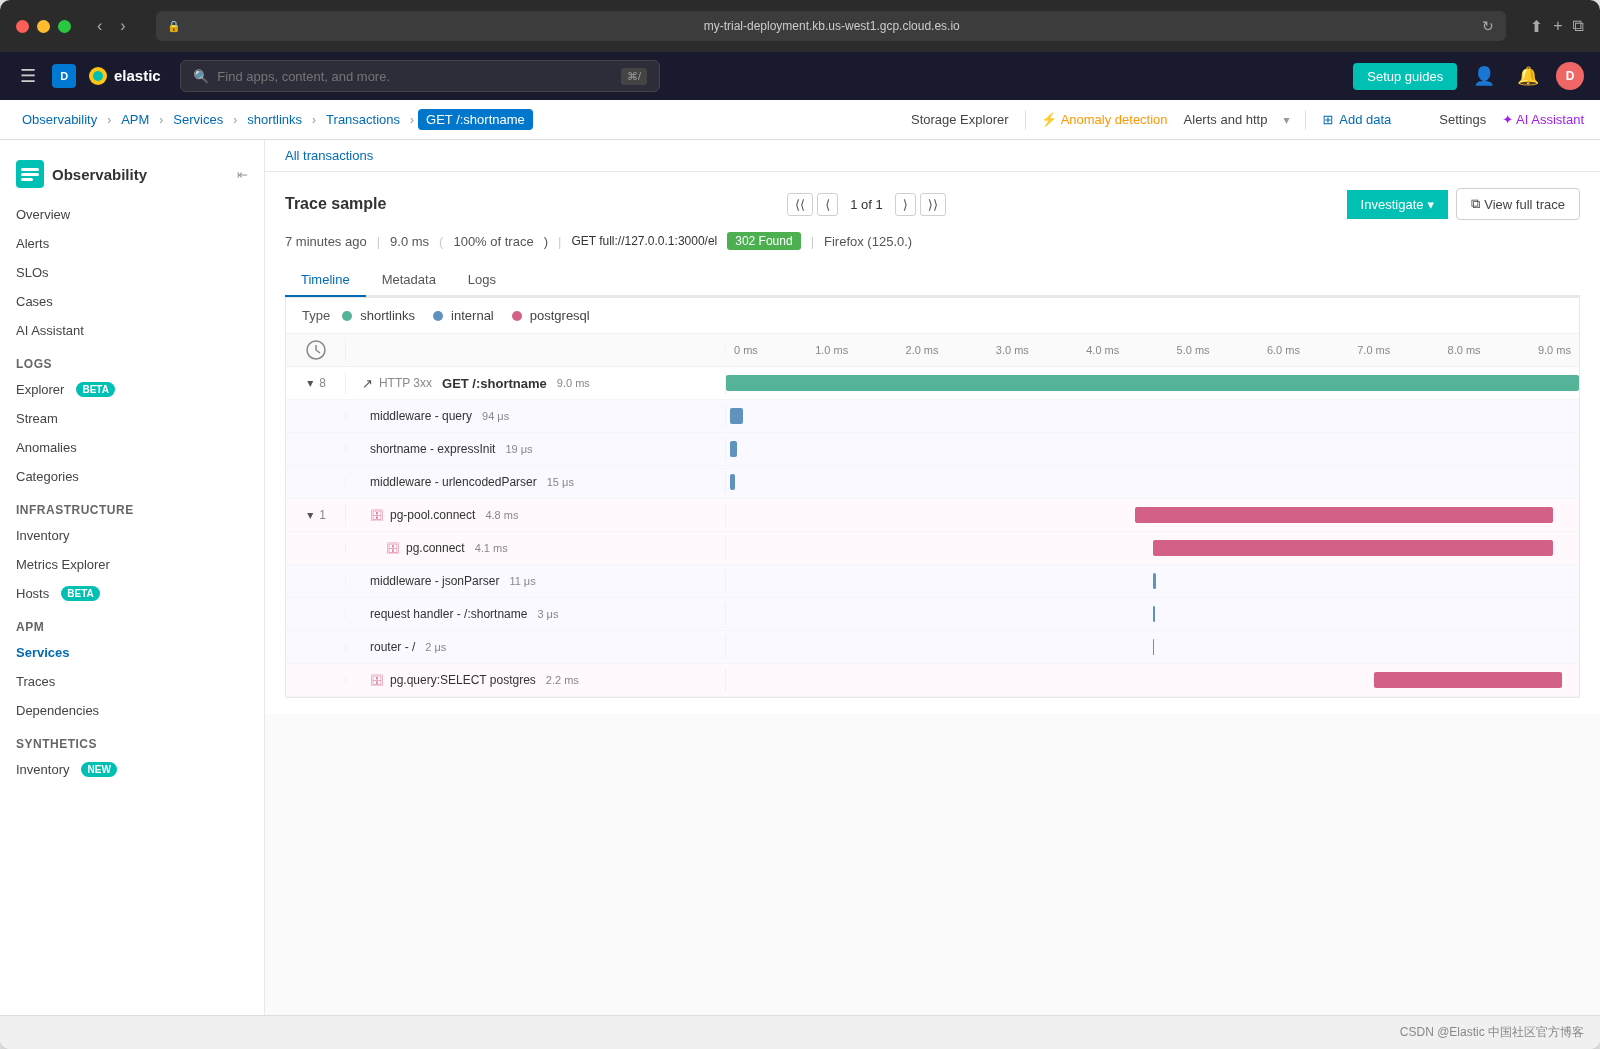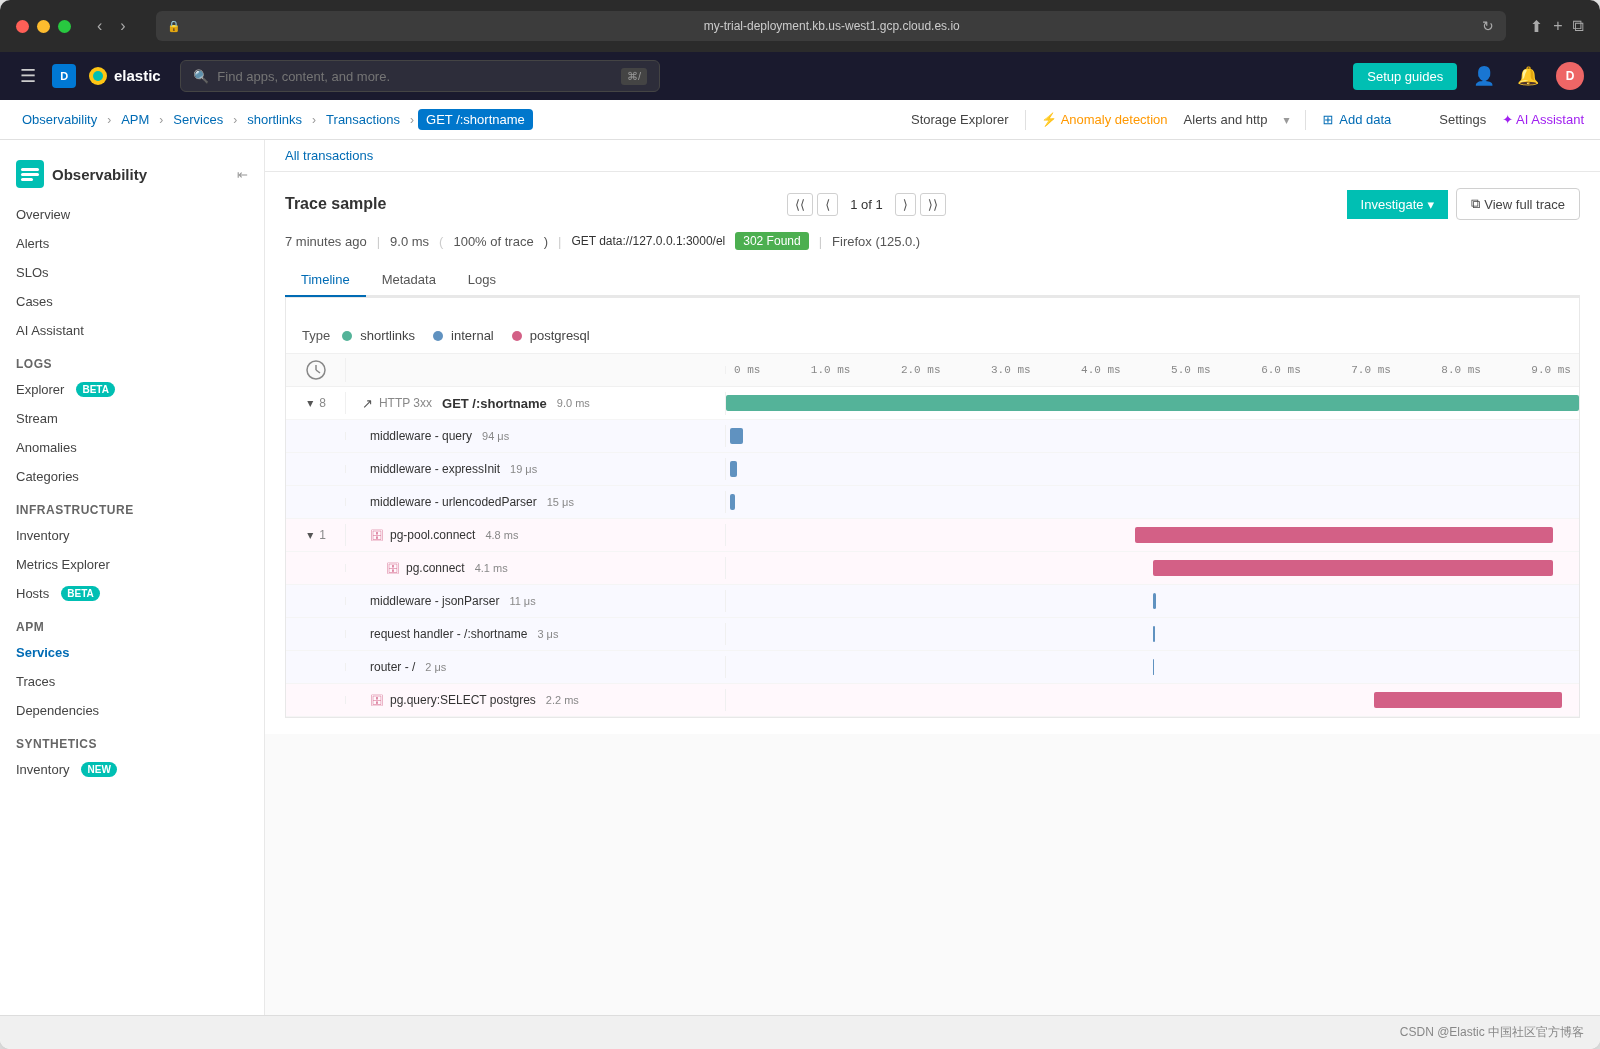--- a/index.html
+++ b/index.html
@@ -85,21 +85,21 @@
     .trace-meta .sep { color: #ccc; }
     .trace-url { color: #333; font-size: 12px; }
 
     
     .tabs { display: flex; border-bottom: 2px solid #e8e8e8; margin-bottom: 0; }
     .tab { padding: 8px 16px; cursor: pointer; font-size: 13px; color: #555; border-bottom: 2px solid transparent; margin-bottom: -2px; }
     .tab.active { color: #006bb4; border-bottom-color: #006bb4; font-weight: 500; }
 
     
     .timeline-area { background: #fff; border: 1px solid #e8e8e8; margin: 0; }
-    .timeline-type-row { padding: 10px 16px; display: flex; align-items: center; gap: 8px; font-size: 13px; border-bottom: 1px solid #f0f0f0; margin-top: 20px; }
+    .timeline-type-row { padding: 10px 16px; display: flex; align-items: center; gap: 8px; font-size: 13px; border-bottom: 1px solid #f0f0f0; }
     .type-label { color: #555; font-weight: 500; margin-right: 4px; }
     .type-dot { width: 10px; height: 10px; border-radius: 50%; display: inline-block; }
     .type-item { display: flex; align-items: center; gap: 4px; color: #444; font-size: 13px; }
 
     .timeline-row { display: flex; align-items: center; border-bottom: 1px solid #f5f5f5; min-height: 32px; background: #fff; }
     .row-num-col { width: 60px; flex-shrink: 0; text-align: center; color: #888; font-size: 12px; border-right: 1px solid #f0f0f0; padding: 4px; display: flex; align-items: center; justify-content: center; gap: 4px; }
     .label-col { width: 380px; flex-shrink: 0; border-right: 1px solid #f0f0f0; padding: 4px 8px 4px 16px; display: flex; align-items: center; gap: 6px; }
     .label-duration { font-size: 11px; color: #888; margin-left: 4px; }
     .bar-col { flex: 1; position: relative; padding: 4px 8px; height: 32px; display: flex; align-items: center; }
 
@@ -308,21 +308,21 @@
         </div>
 
         <div class="trace-meta">
           <span>7 minutes ago</span>
           <span class="sep">|</span>
           <span>9.0 ms</span>
           <span class="sep">(</span>
             <span>100% of trace</span>
             <span>)</span>
           <span class="sep">|</span>
-          <span class="trace-url">GET data://127.0.0.1:3000/el</span>
+          <span class="trace-url">GET full://127.0.0.1:3000/el</span>
           <span class="status-302">302 Found</span>
           <span class="sep">|</span>
           <span>Firefox (125.0.)</span>
         </div>
 
         <div class="tabs">
           <div class="tab active">Timeline</div>
           <div class="tab">Metadata</div>
           <div class="tab">Logs</div>
         </div>
@@ -342,21 +342,21 @@
           <div style="display:flex; align-items:center; border-bottom:1px solid #f0f0f0; background:#fafafa; padding: 4px 0;">
             <div style="width:60px; flex-shrink:0; border-right:1px solid #f0f0f0;">
 
               <svg width="24" height="24" viewBox="0 0 24 24" style="margin:auto;display:block;">
                 <circle cx="12" cy="12" r="9" fill="none" stroke="#888" stroke-width="1.5"></circle>
                 <line x1="12" y1="7" x2="12" y2="12" stroke="#888" stroke-width="1.5"></line>
                 <line x1="12" y1="12" x2="16" y2="15" stroke="#888" stroke-width="1.5"></line>
               </svg>
             </div>
             <div style="width:380px; flex-shrink:0; border-right:1px solid #f0f0f0; padding:4px 8px; font-size:12px; color:#888;"></div>
-            <div style="flex:1; display:flex; justify-content:space-between; padding:4px 8px; font-size:11px; color:#888;font-family:Liberation Mono, monospace;">
+            <div style="flex:1; display:flex; justify-content:space-between; padding:4px 8px; font-size:11px; color:#888;">
               <span>0 ms</span>
               <span>1.0 ms</span>
               <span>2.0 ms</span>
               <span>3.0 ms</span>
               <span>4.0 ms</span>
               <span>5.0 ms</span>
               <span>6.0 ms</span>
               <span>7.0 ms</span>
               <span>8.0 ms</span>
               <span>9.0 ms</span>
@@ -386,21 +386,21 @@
               <span class="label-duration">94 μs</span>
             </div>
             <div class="bar-col" style="position:relative; flex:1; height:32px;">
               <div style="position:absolute; left:0.5%; width:1.5%; height:16px; top:8px; background:#6092c0; border-radius:2px;"></div>
             </div>
           </div>
 
           <div class="timeline-row" style="background:#f9f9ff;">
             <div class="row-num-col"></div>
             <div class="label-col indent-1">
-              <span style="font-size:12px; color:#333;">middleware - expressInit</span>
+              <span style="font-size:12px; color:#333;">shortname - expressInit</span>
               <span class="label-duration">19 μs</span>
             </div>
             <div class="bar-col" style="position:relative; flex:1; height:32px;">
               <div style="position:absolute; left:0.5%; width:0.8%; height:16px; top:8px; background:#6092c0; border-radius:2px;"></div>
             </div>
           </div>
 
           <div class="timeline-row" style="background:#f9f9ff;">
             <div class="row-num-col"></div>
             <div class="label-col indent-1">

